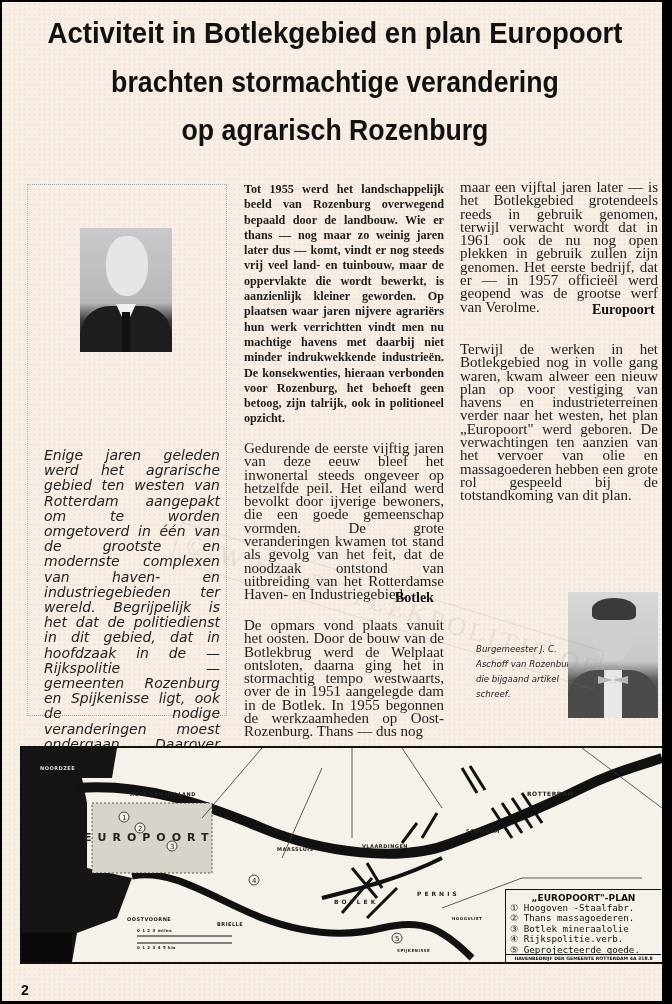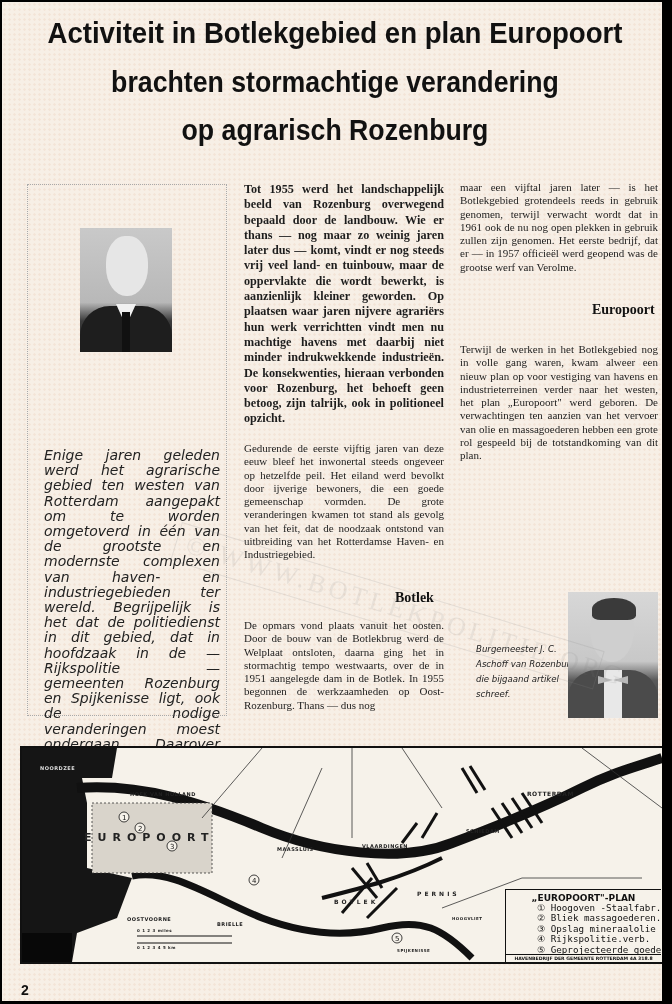--- a/index.html
+++ b/index.html
@@ -32,21 +32,21 @@
   .photo1 .body { position:absolute; left:0; top:78px; width:92px; height:50px; background:#1e1e1e; border-radius:30px 30px 0 0; }
   .photo1 .collar { position:absolute; left:36px; top:76px; width:20px; height:22px; background:#f1f1f1; clip-path:polygon(0 0,100% 0,50% 100%); }
   .photo1 .tie { position:absolute; left:42px; top:84px; width:8px; height:40px; background:#111; }
   .sidecap {
     position:absolute; left:42px; top:446px; width:176px;
     font-family:"DejaVu Sans", sans-serif; font-style:italic; font-size:14px;
     line-height:15.2px; color:#222; text-align:justify;
   }
   .col {
     position:absolute; font-family:"Liberation Serif", serif; color:#1d1d1d;
-    font-size:11px; line-height:13.3px; text-align:justify;
+    font-size:15px; line-height:13.3px; text-align:justify;
   }
   .intro { left:242px; top:180px; width:200px; font-weight:bold; font-size:12.2px; line-height:15.3px; }
   .c2a { left:242px; top:440px; width:200px; }
   .head2 { position:absolute; font-family:"Liberation Serif", serif; font-weight:bold; font-size:14px; color:#111; }
   .botlek { left:393px; top:588px; }
   .c2b { left:242px; top:617px; width:200px; }
   .c3a { left:458px; top:179px; width:198px; }
   .europoort { left:590px; top:300px; }
   .c3b { left:458px; top:329px; width:198px;margin-top:12px; }
   .cap2 {
@@ -73,21 +73,21 @@
     border:2px solid #111; background:#f6f2ea; overflow:hidden;
   }
   .map svg { position:absolute; left:0; top:0; }
   .maplabel { position:absolute; font-family:"DejaVu Sans", sans-serif; font-weight:bold; font-size:5px; color:#222; letter-spacing:0.5px; }
   .legend {
     position:absolute; left:483px; top:141px; width:155px; height:72px;
     border:1.5px solid #111; border-right:none; border-bottom:none; background:#f6f2ea;
     font-family:"DejaVu Sans Mono", monospace; color:#111;
   }
   .legend .lt { font-family:"DejaVu Sans", sans-serif; font-weight:bold; font-size:9px; text-align:center; margin-top:3px; }
-  .legend .li { font-size:9.2px; line-height:10.4px; padding-left:4px; white-space:nowrap;margin-left:27px; }
+  .legend .li { font-size:9.2px; line-height:10.4px; padding-left:4px; white-space:nowrap; }
   .legend .credit { position:absolute; left:0; bottom:0; width:100%; border-top:1px solid #111; font-family:"DejaVu Sans", sans-serif; font-weight:bold; font-size:4.6px; text-align:center; line-height:7px; }
   .pagenum { position:absolute; left:19px; top:980px; font-family:"Liberation Sans", sans-serif; font-weight:bold; font-size:14px; color:#111; }
 </style>
 </head>
 <body>
 
 <div class="page">
 
   <div class="title t1">Activiteit in Botlekgebied en plan Europoort</div>
   <div class="title t2">brachten stormachtige verandering</div>
@@ -183,22 +183,22 @@
     <div class="maplabel" style="left:395px;top:142px;font-size:6px;letter-spacing:3px">PERNIS</div>
     <div class="maplabel" style="left:312px;top:150px;font-size:6px;letter-spacing:3px">BOTLEK</div>
     <div class="maplabel" style="left:430px;top:168px;font-size:4px">HOOGVLIET</div>
     <div class="maplabel" style="left:375px;top:200px;font-size:4px">SPIJKENISSE</div>
     <div class="maplabel" style="left:115px;top:180px;font-size:4px">0 1 2 3 miles</div>
     <div class="maplabel" style="left:115px;top:197px;font-size:4px">0 1 2 3 4 5 km</div>
 
     <div class="legend">
       <div class="lt">„EUROPOORT"-PLAN</div>
       <div class="li">① Hoogoven -Staalfabr.</div>
-      <div class="li">② Bliek massagoederen.</div>
-      <div class="li">③ Opslag mineraalolie</div>
+      <div class="li">② Thans massagoederen.</div>
+      <div class="li">③ Botlek mineraalolie</div>
       <div class="li">④ Rijkspolitie.verb.</div>
       <div class="li">⑤ Geprojecteerde goede.</div>
       <div class="credit">HAVENBEDRIJF DER GEMEENTE ROTTERDAM 4A 318.8</div>
     </div>
   </div>
 
   <div class="pagenum">2</div>
 </div>
 
 </body></html>

